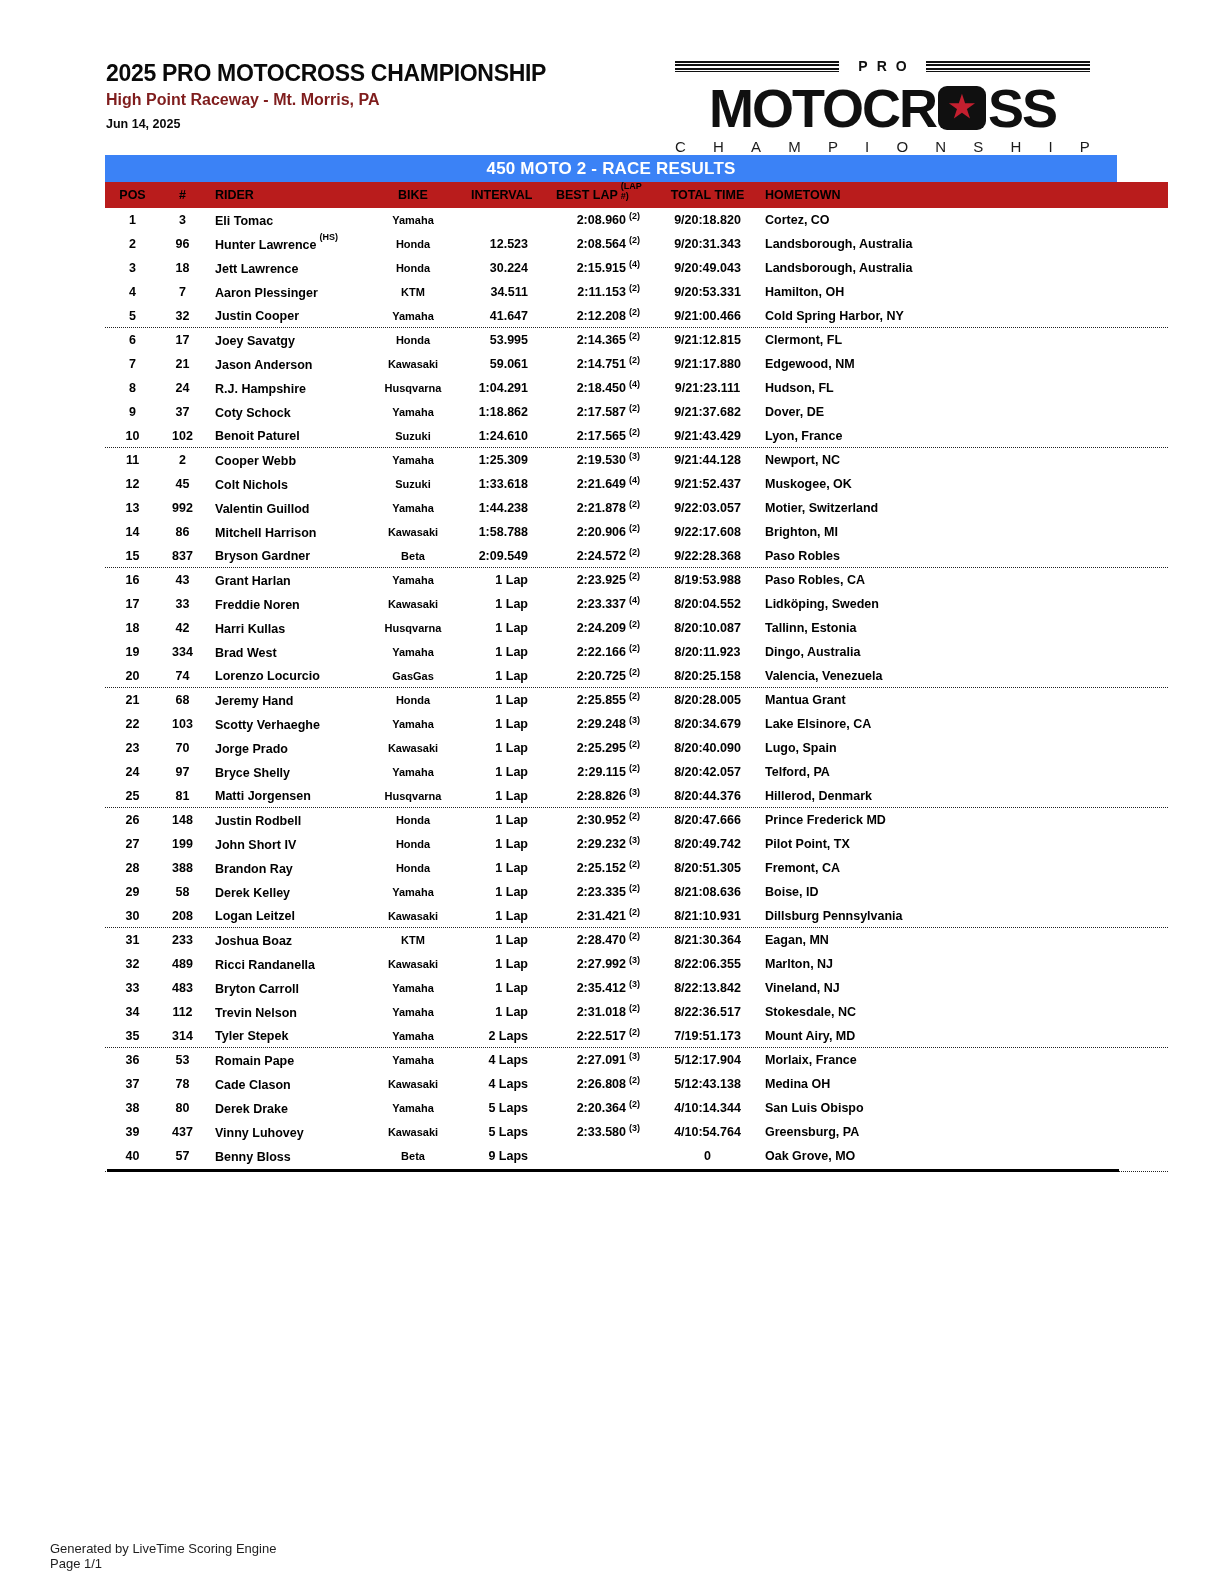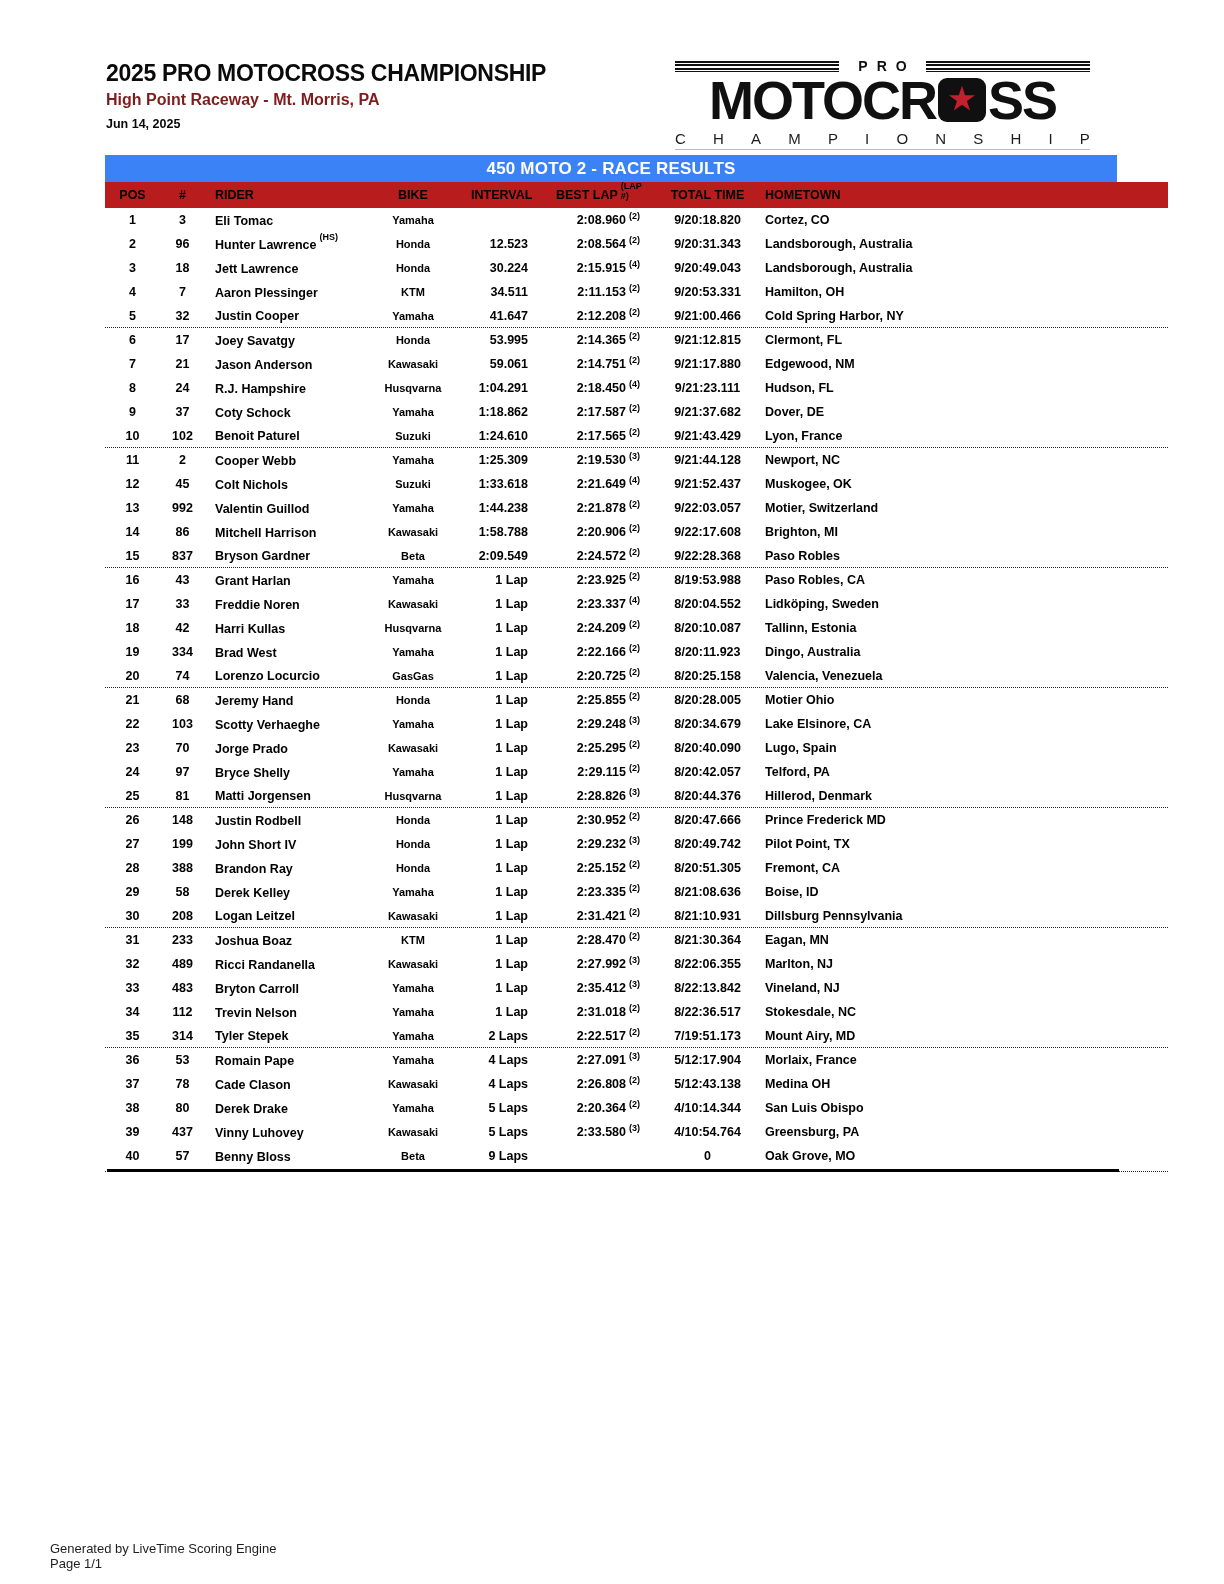--- a/index.html
+++ b/index.html
@@ -12,21 +12,21 @@
   .doc-title { font-size:23px; font-weight:700; letter-spacing:-0.3px; color:#0a0a0a; }
   .doc-venue { font-size:16px; font-weight:700; margin-top:4px; color:#7f1d1d; }
   .doc-date  { font-size:12.5px; font-weight:700; margin-top:8px; color:#0a0a0a; }
 
   
   .logo { position:absolute; left:675px; top:58px; width:415px; }
   .logo-top { display:flex; align-items:center; gap:10px; height:16px; }
   .speed-lines { flex:1; height:11px;
     background:repeating-linear-gradient(to bottom, #101010 0 2px, transparent 2px 3.5px); }
   .logo-pro { font-size:14px; font-weight:700; letter-spacing:9px; padding-left:9px; color:#101010; white-space:nowrap; }
-  .logo-main { display:flex; align-items:center; justify-content:center; height:52px; margin-top:0;
+  .logo-main { display:flex; align-items:center; justify-content:center; height:52px; margin-top:8px;
     font-size:54px; font-weight:700; letter-spacing:-2px; color:#101010; line-height:52px; white-space:nowrap; }
   .star-box { display:inline-flex; align-items:center; justify-content:center;
     width:48px; height:44px; background:#101010; border-radius:9px; margin:0 2px; }
   .star-glyph { font-size:30px; line-height:1; letter-spacing:0; transform:translateY(-1px); }
   .logo-champ { display:flex; justify-content:space-between; margin-top:4px;
     font-size:15px; font-weight:500; color:#1c1c1c; border-bottom:1px solid #bbb; padding-bottom:2px; }
 
   
   .results { position:absolute; left:105px; top:155px; width:1063px; }
   .results-title { width:1012px; height:27px; background:#3b82f6; color:#fff;
@@ -380,21 +380,21 @@
     <span class="c-pos">21</span>
     <span class="c-num">68</span>
     <span class="c-rider"><span>Jeremy Hand</span><sup class="r-sup"></sup></span>
     <span class="c-bike">Honda</span>
     <span class="c-int">1 Lap</span>
     <span class="c-bl">
       <span class="bl-time">2:25.855</span>
             <sup class="bl-sup">(2)</sup>
     </span>
     <span class="c-tt">8/20:28.005</span>
-    <span class="c-home">Motier Ohio</span>
+    <span class="c-home">Mantua Grant</span>
   </div>
         <div class="row">
     <span class="c-pos">22</span>
     <span class="c-num">103</span>
     <span class="c-rider"><span>Scotty Verhaeghe</span><sup class="r-sup"></sup></span>
     <span class="c-bike">Yamaha</span>
     <span class="c-int">1 Lap</span>
     <span class="c-bl">
       <span class="bl-time">2:29.248</span>
             <sup class="bl-sup">(3)</sup>

